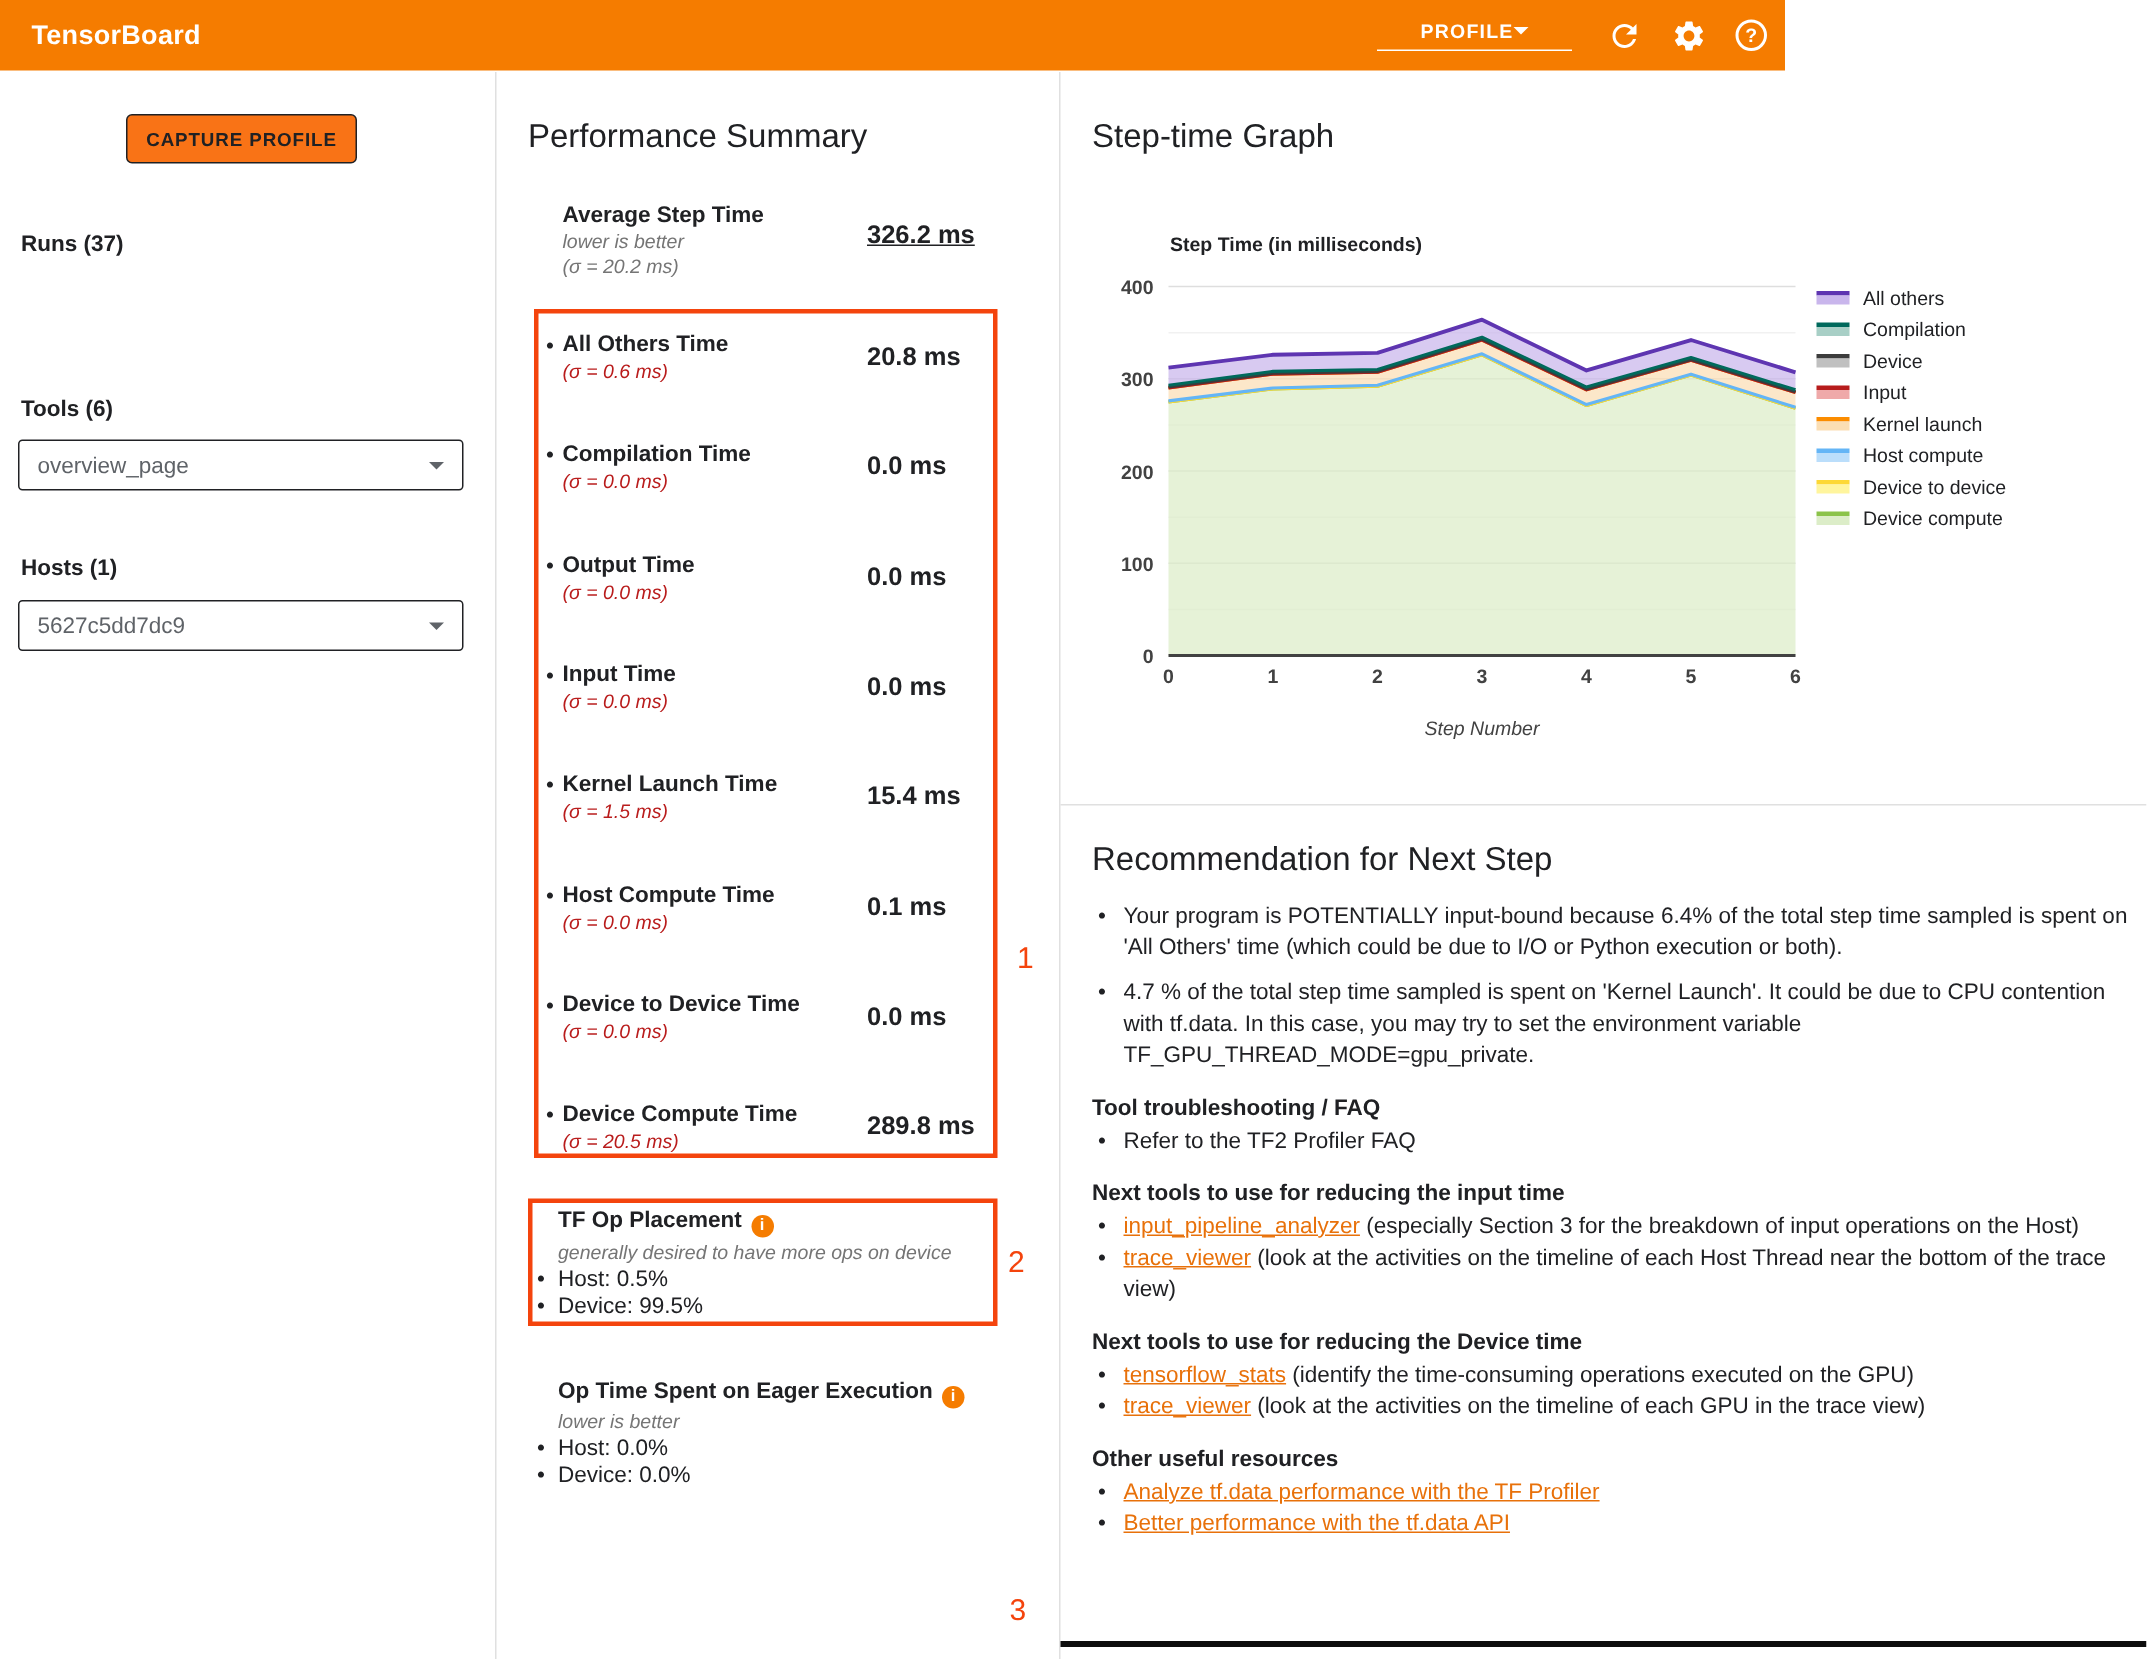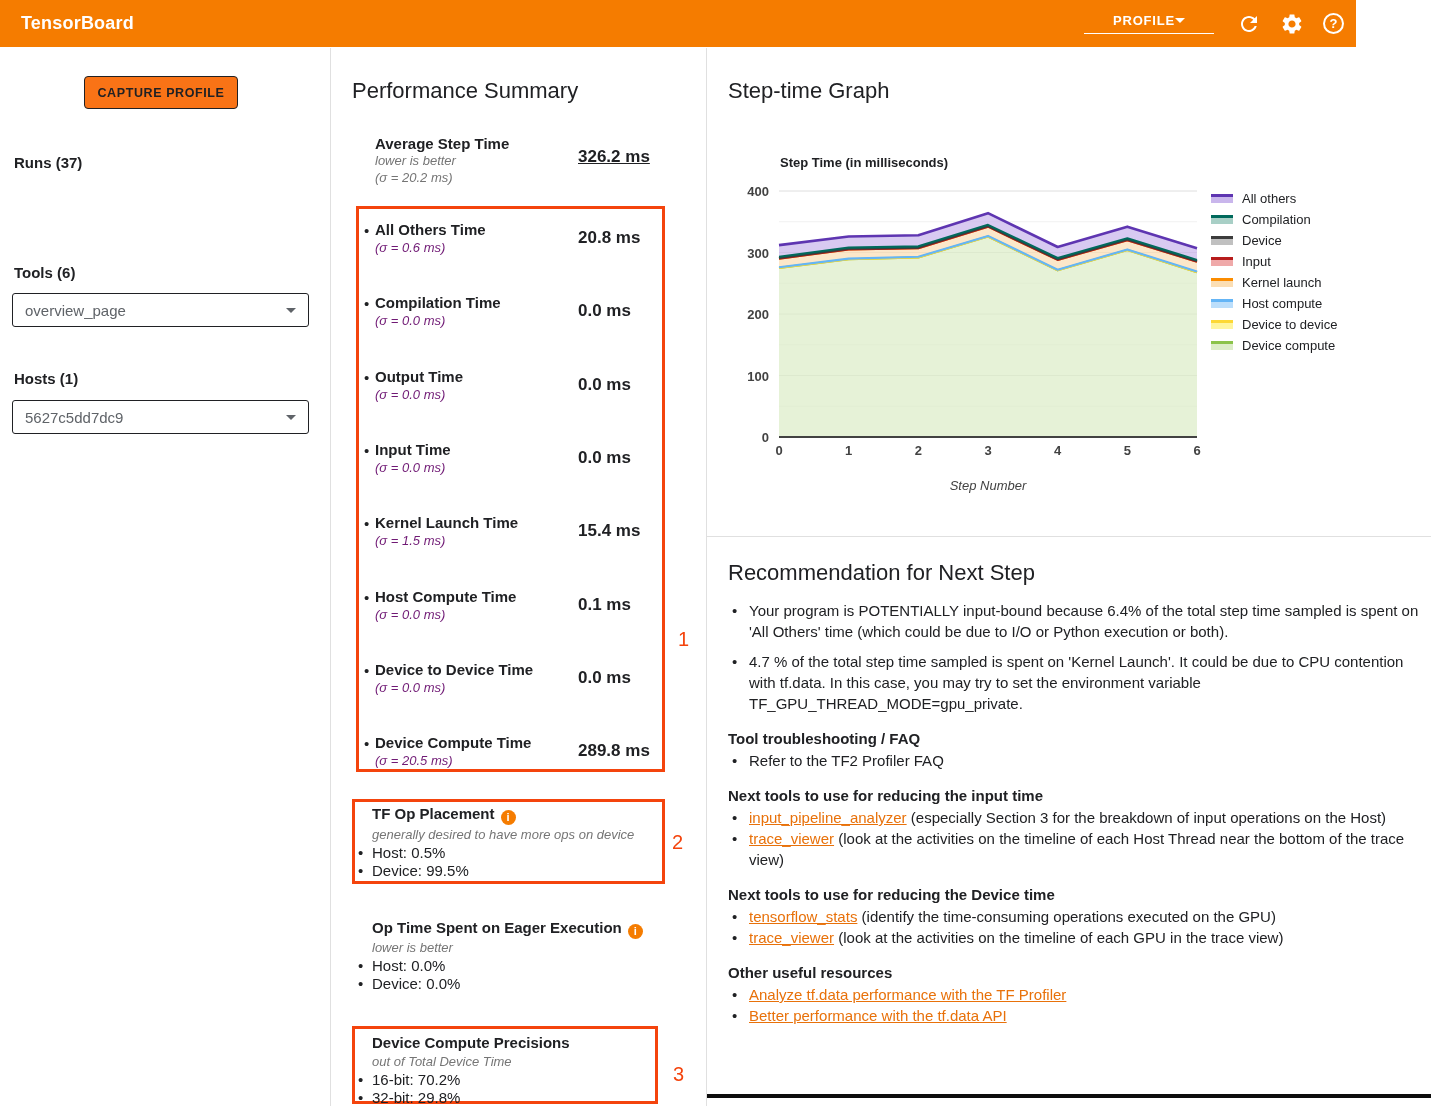--- a/index.html
+++ b/index.html
@@ -1,21 +1,21 @@
 <!DOCTYPE html>
 <html><head>
 <meta charset="utf-8">
 <style>
   * { margin:0; padding:0; box-sizing:border-box; }
   html,body { width:1431px; height:1106px; background:#fff; overflow:hidden;
     font-family:"Liberation Sans","DejaVu Sans",sans-serif; color:#202124; }
   body { position:relative; }
 
   
-  .header { position:absolute; left:0; top:0; width:1356px; height:47px;
+  .header { position:absolute; left:0; top:0; width:1190px; height:47px;
     background:#f57c00; display:flex; align-items:center; justify-content:space-between; z-index:5; }
   .hdr-title { color:#fff; font-size:18px; font-weight:bold; margin-left:21px; letter-spacing:.2px; }
   .hdr-right { display:flex; align-items:center; gap:19px; margin-right:12px; }
   .dash-select { width:130px; color:#fff; font-size:13px; font-weight:bold; letter-spacing:.8px;
     border-bottom:1px solid #fff; padding-bottom:5px; display:flex; justify-content:center;
     align-items:center; cursor:pointer; margin-right:4px; }
   .caret-white { width:0; height:0; border-left:5px solid transparent; border-right:5px solid transparent;
     border-top:5px solid #fff; display:inline-block; }
   .hdr-icon { width:24px; height:24px; cursor:pointer; }
   .help-circle { width:21px; height:21px; border:2px solid #fff; border-radius:50%; color:#fff;
@@ -44,21 +44,21 @@
   .avg-label { position:absolute; left:44px; top:87px; }
   .m-title { font-size:15px; font-weight:bold; color:#202124; }
   .m-sub { font-size:13px; font-style:italic; color:#757575; line-height:17px; }
   .avg-value { position:absolute; left:247px; top:99px; font-size:17px; font-weight:bold;text-decoration:underline; }
 
   .red-box { position:absolute; border:3px solid #f4440d; background:transparent; }
   .box1 { left:25px; top:158px; width:309px; height:566px; }
   .metric-row { position:absolute; left:0; right:0; height:66px; }
   .m-bullet { position:absolute; left:5px; top:1px; font-size:15px; color:#202124; }
   .metric-row .m-title { position:absolute; left:16px; top:0; }
-  .metric-row .m-sigma { position:absolute; left:16px; top:19px; font-size:13px; font-style:italic; color:#701a75; }
+  .metric-row .m-sigma { position:absolute; left:16px; top:19px; font-size:13px; font-style:italic; color:#b91c1c; }
   .metric-row .m-value { position:absolute; left:219px; top:7px; font-size:17px; font-weight:bold; }
 
   .annotation-num { position:absolute; color:#f4440d; font-size:20px; }
 
   .box2 { left:21px; top:751px; width:313px; height:85px; }
   .box3 { left:21px; top:978px; width:306px; height:78px; }
   .op-title { position:absolute; font-size:15px; font-weight:bold; color:#202124; white-space:nowrap; }
   .op-sub { position:absolute; font-size:13px; font-style:italic; color:#757575; white-space:nowrap; }
   .op-list { position:absolute; }
   .op-item { line-height:18px; font-size:15px; color:#202124; white-space:nowrap; }
@@ -209,28 +209,20 @@
     <div class="op-title" style="left:41px;top:871px">
       <span>Op Time Spent on Eager Execution</span><span class="info-icon">i</span>
     </div>
     <div class="op-sub" style="left:41px;top:892px">lower is better</div>
     <div class="op-list" style="left:27px;top:909px" id="eager-list">
         <div class="op-item"><span class="op-bullet">•</span><span>Host: 0.0%</span></div>
         <div class="op-item"><span class="op-bullet">•</span><span>Device: 0.0%</span></div>
       </div>
   </div>
 
-  <div class="red-box box3">
-    <div class="op-title" style="left:17px;top:5px">Device Compute Precisions</div>
-    <div class="op-sub" style="left:17px;top:25px">out of Total Device Time</div>
-    <div class="op-list" style="left:3px;top:42px" id="precisions-list">
-        <div class="op-item"><span class="op-bullet">•</span><span>16-bit: 70.2%</span></div>
-        <div class="op-item"><span class="op-bullet">•</span><span>32-bit: 29.8%</span></div>
-      </div>
-  </div>
   <div class="annotation-num" style="left:342px;top:1015px">3</div>
 </div>
 
 <div class="right">
   <div class="col-title">Step-time Graph</div>
   <div class="chart-title">Step Time (in milliseconds)</div>
   <svg id="chart-svg" width="724" height="295">
       <line x1="72" x2="490" y1="228.25" y2="228.25" stroke="#f1f1f1" stroke-width="1"></line>
       <line x1="72" x2="490" y1="166.75" y2="166.75" stroke="#f1f1f1" stroke-width="1"></line>
       <line x1="72" x2="490" y1="105.25" y2="105.25" stroke="#f1f1f1" stroke-width="1"></line>

